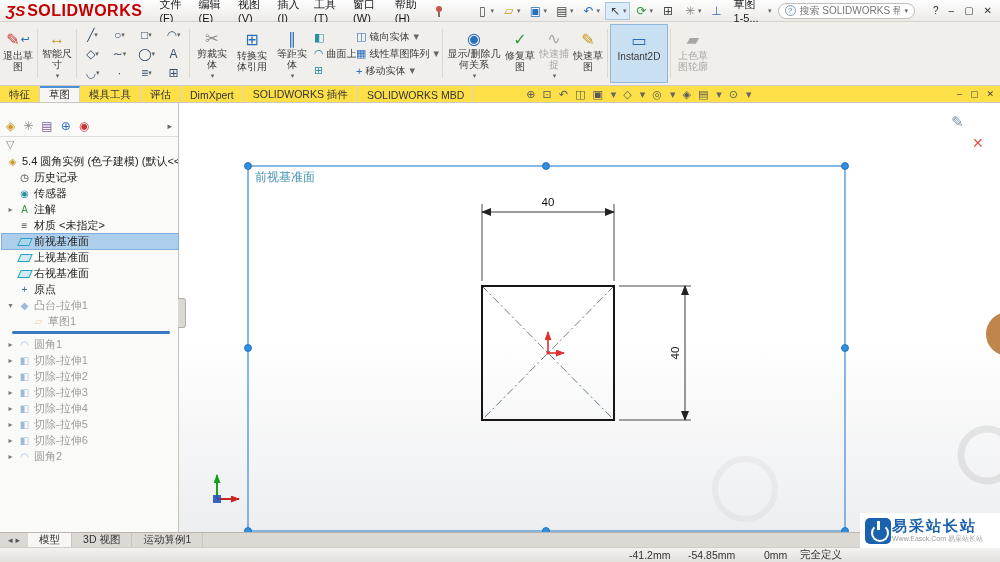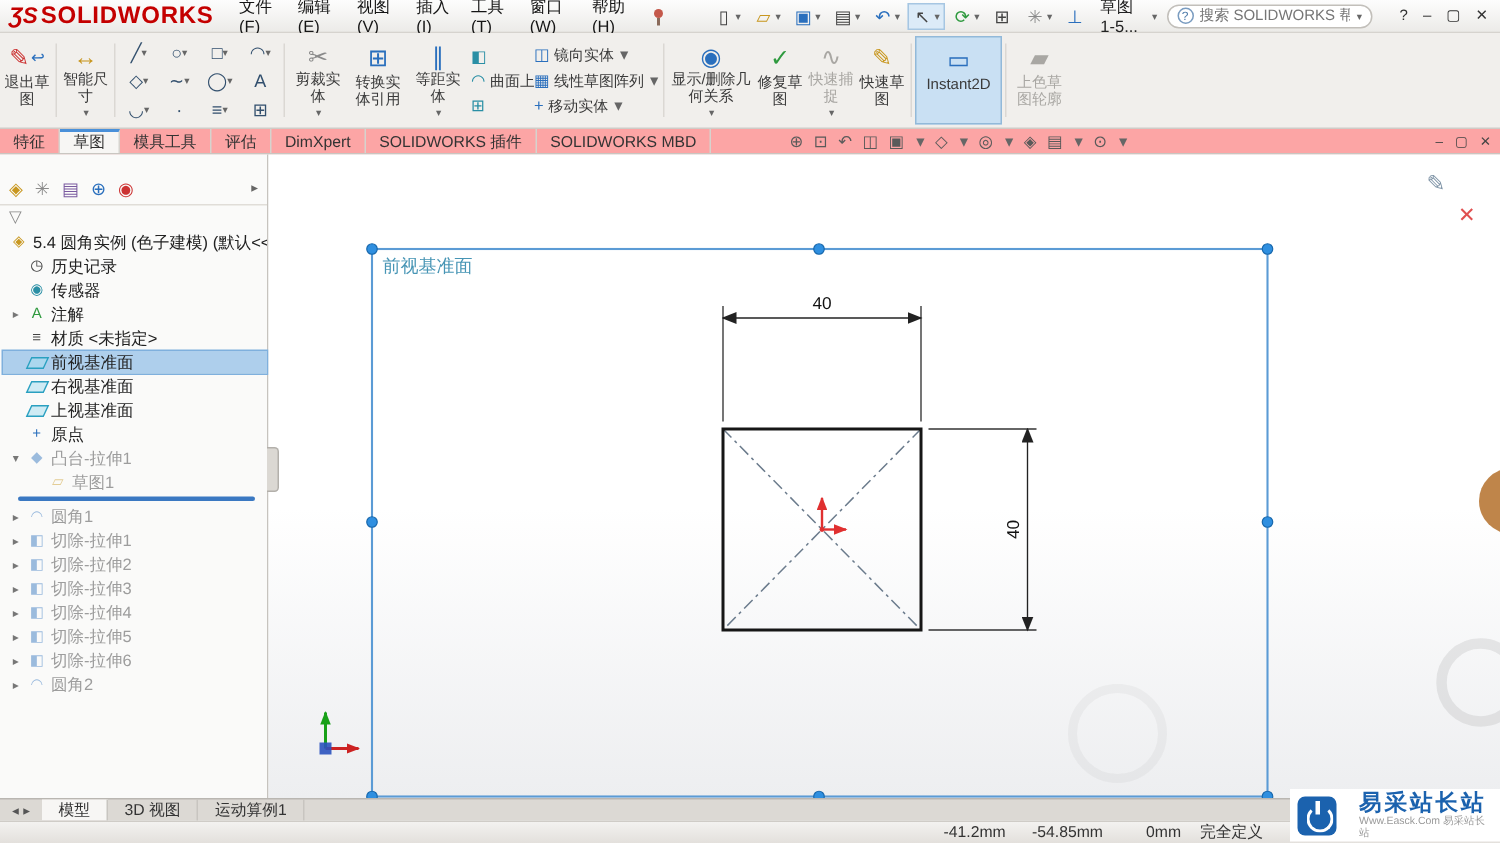--- a/index.html
+++ b/index.html
@@ -50,21 +50,21 @@
   .dcell { display:flex; align-items:center; justify-content:center; font-size:12px; color:#33506e; }
   .dcell .dd { margin-left:0; }
   .ncol { display:flex; flex-direction:column; justify-content:center; gap:3px; flex:none; width:44px; padding-left:2px; }
   .nrow { display:flex; align-items:center; gap:3px; font-size:10px; color:#3a3a3a; white-space:nowrap; overflow:hidden; }
   .nrow .g { font-size:11px; }
   .rrows { display:flex; flex-direction:column; justify-content:center; gap:3px; flex:none; width:84px; }
   .rrow { display:flex; align-items:center; gap:3px; font-size:10px; color:#3a3a3a; white-space:nowrap; }
   .rrow .g { font-size:11px; }
 
   
-  .tabbar { position:absolute; top:86px; left:0; right:0; height:17px; background:#fca5a5;
+  .tabbar { position:absolute; top:86px; left:0; right:0; height:17px; background:#fde047;
     border-bottom:1px solid #c9c6c1; display:flex; align-items:stretch; font-size:10.5px; }
   .tab { padding:2px 9px 1px 9px; color:#333; border-right:1px solid #d6d3ce; display:flex; align-items:center; }
   .tab.active { background:#f7f6f4; border-top:2px solid #4a90d9; padding-top:0; }
   .hud { display:flex; align-items:center; gap:7px; margin-left:52px; color:#5a5a5a; }
   .hud .g { font-size:11px; }
   .docwin { margin-left:auto; display:flex; align-items:center; gap:8px; padding-right:6px; color:#444; }
   .docwin .g { font-size:9px; }
 
   
   .main { position:absolute; top:103px; left:0; right:0; height:429px; display:flex; }
@@ -100,22 +100,22 @@
   .bt-tab { padding:0 11px; display:flex; align-items:center; border-right:1px solid #c8c5c0; color:#333; }
   .bt-tab.active { background:#f7f6f4; }
   .statusbar { position:absolute; left:0; right:0; top:547px; height:15px;
     background:linear-gradient(#f3f2f0,#e3e0dc); border-top:1px solid #cfccc7;
     display:flex; align-items:center; font-size:10.5px; color:#333; }
   .sb-left { padding-left:5px; }
   .sb-x { position:absolute; left:612px;margin-left:17px; } .sb-y { position:absolute; left:688px; }
   .sb-z { position:absolute; left:764px; } .sb-state { position:absolute; left:800px; }
 
   
-  .brandmark { position:absolute; right:0; top:526px; width:140px; height:35px; background:#fff;
-    display:flex; align-items:center; gap:15px; padding:2px 5px; z-index:30; }
+  .brandmark { position:absolute; right:0; top:513px; width:140px; height:35px; background:#fff;
+    display:flex; align-items:center; gap:1px; padding:2px 5px; z-index:30; }
   .brand-logo { width:26px; height:26px; background:#1b62ae; border-radius:5px; position:relative; flex:none; }
   .brand-logo::before { content:""; position:absolute; left:6px; top:6px; width:14px; height:14px;
     border:2.5px solid #fff; border-radius:50%; border-top-color:transparent; }
   .brand-logo::after { content:""; position:absolute; left:12px; top:3px; width:2.5px; height:9px; background:#fff; }
   .brand-txt { display:flex; flex-direction:column; line-height:1.1; }
   .brand-txt .t1 { color:#1b62ae; font-size:15px; font-weight:bold; letter-spacing:2px; }
   .brand-txt .t2 { color:#9a9a9a; font-size:7px; }
 
   .gold{color:#c8971f} .blue{color:#2a6fbd} .green{color:#2f9a3f} .red{color:#cc3333}
   .grayc{color:#8a8a8a} .teal{color:#2a8fa5} .dark{color:#444} .purp{color:#7a5aa0}
@@ -429,28 +429,28 @@
             <span class="ticon">
               <span class="plane-ic"></span>
             </span>
           <span>前视基准面</span>
         </div>
         <div class="titem">
           <span class="arr"></span>
             <span class="ticon">
               <span class="plane-ic"></span>
             </span>
-          <span>右视基准面</span>
+          <span>上视基准面</span>
         </div>
         <div class="titem">
           <span class="arr"></span>
             <span class="ticon">
               <span class="plane-ic"></span>
             </span>
-          <span>上视基准面</span>
+          <span>右视基准面</span>
         </div>
         <div class="titem">
           <span class="arr"></span>
             <span class="ticon g blue">+</span>
           <span>原点</span>
         </div>
         <div class="titem grayed">
           <span class="arr g">▾</span>
           <span class="ticon g blue">◆</span>
           <span>凸台-拉伸1</span>

